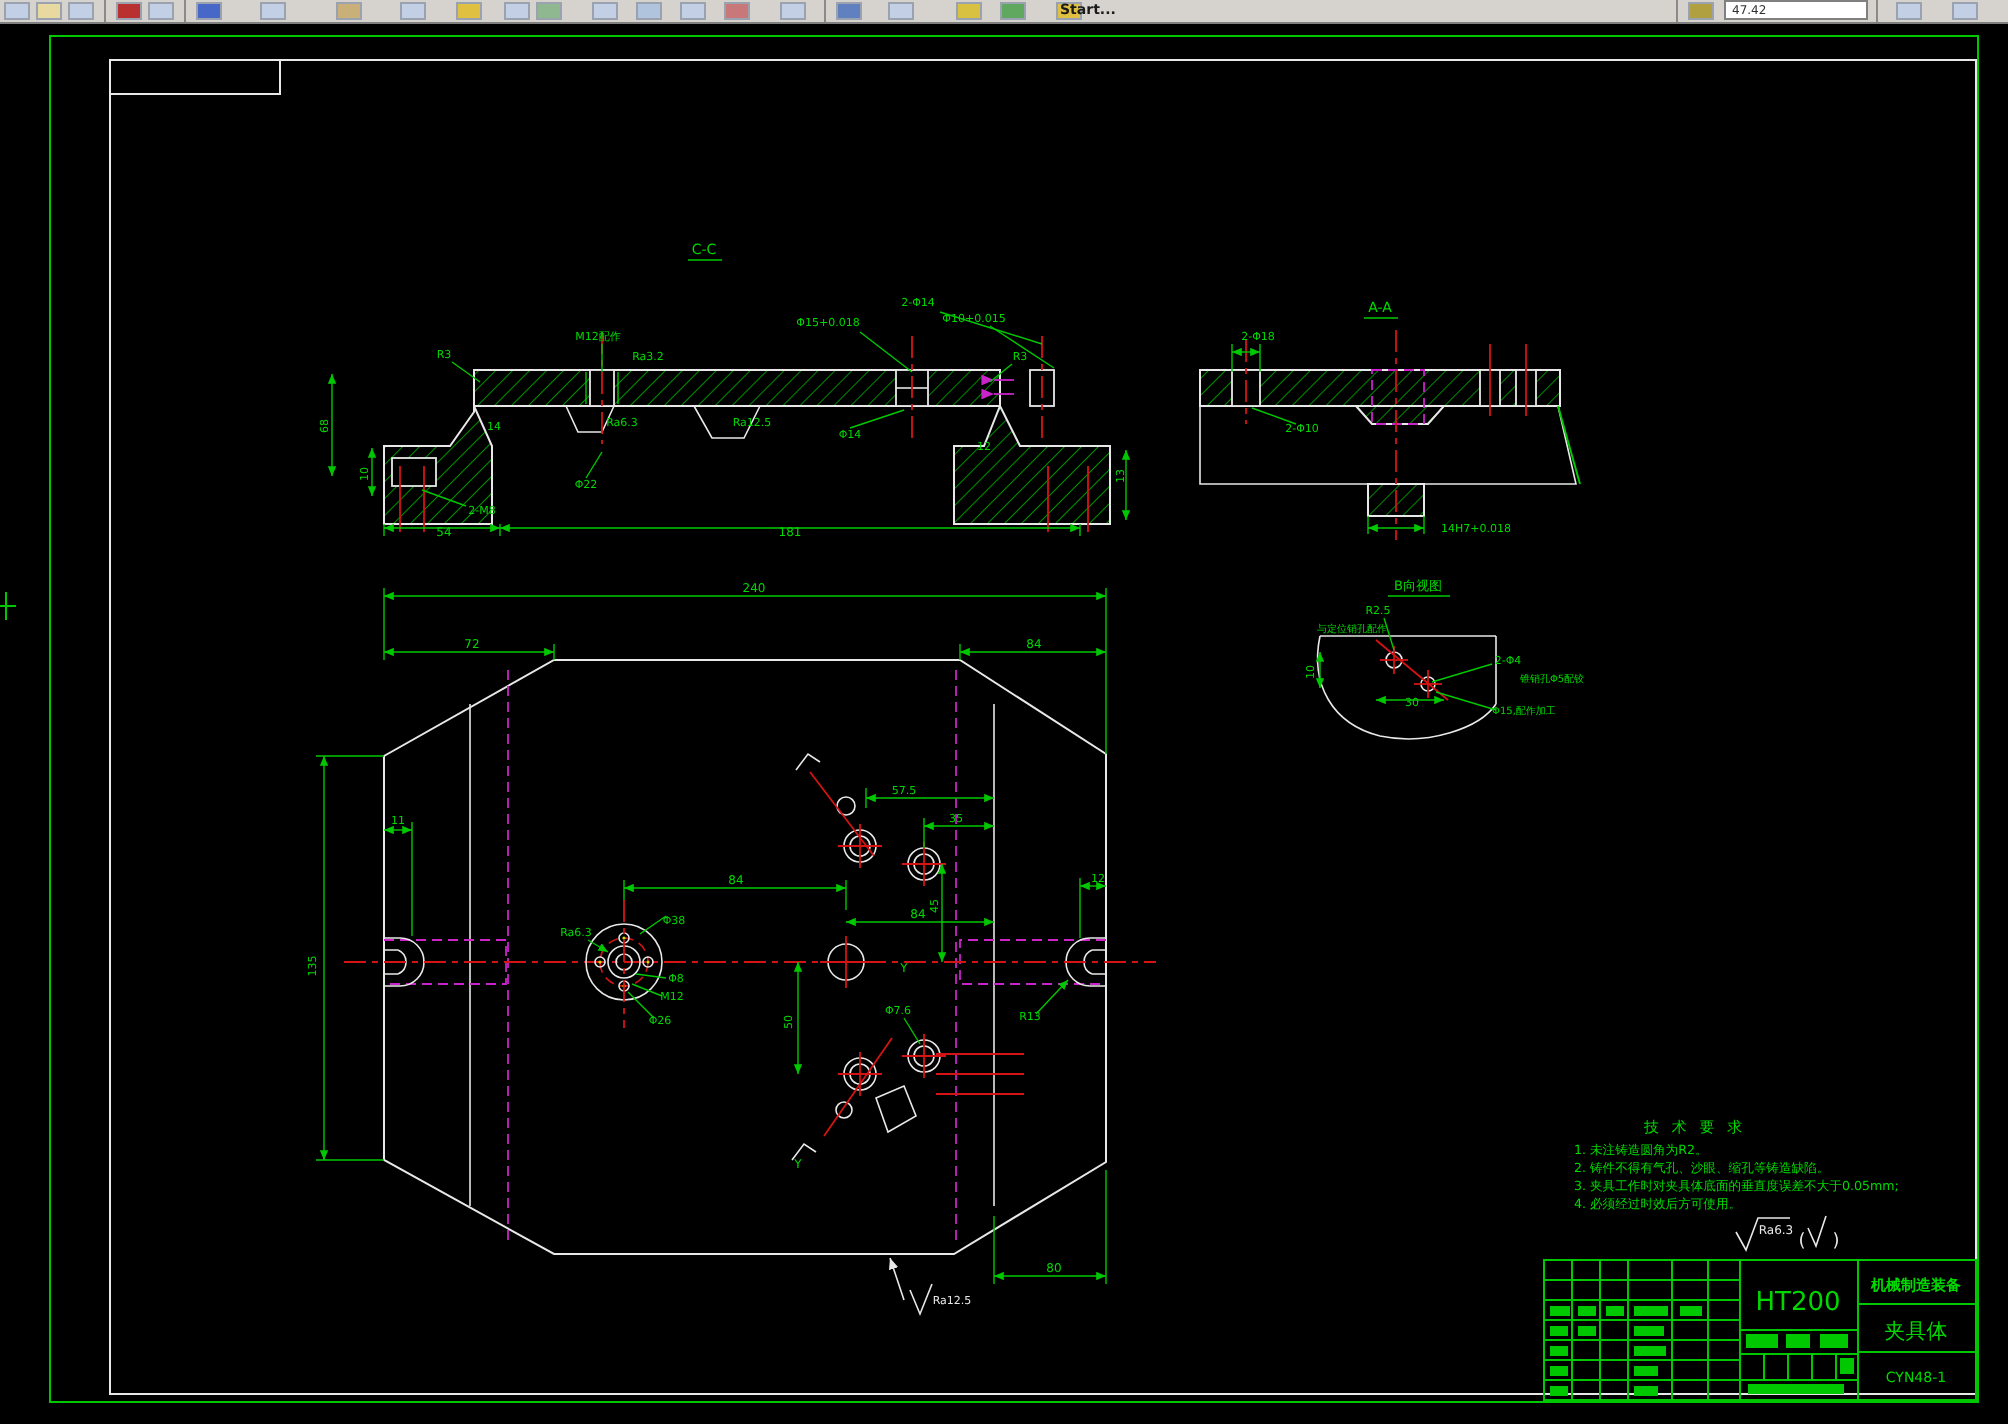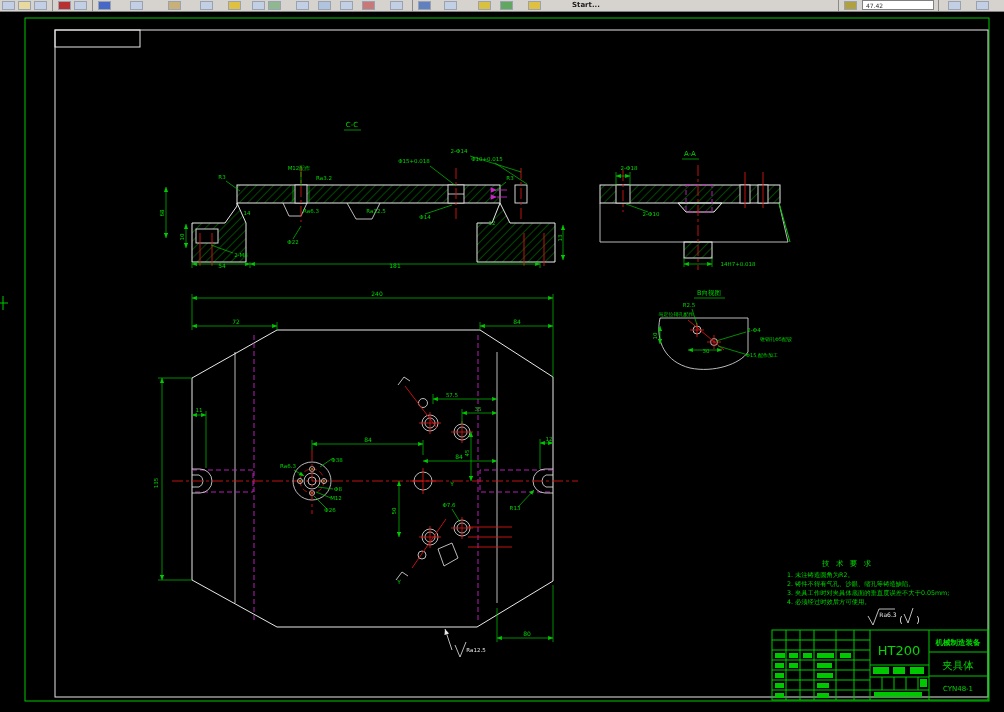--- a/index.html
+++ b/index.html
@@ -56,21 +56,21 @@
     <span class="tico" style="left:318px;background:#b0c4de"></span>
     <span class="tico" style="left:340px"></span>
     <span class="tico" style="left:362px;background:#c87878"></span>
     <span class="tico" style="left:390px"></span>
     <span class="tsep" style="left:412px"></span>
     <span class="tico" style="left:418px;background:#6080c0"></span>
     <span class="tico" style="left:444px"></span>
     <span class="tico" style="left:478px;background:#d8c040"></span>
     <span class="tico" style="left:500px;background:#60a860"></span>
     <span class="tico" style="left:528px;background:#e0c040"></span>
-    <span class="tlabel" style="left:572px">Start...</span>
+    <span class="tlabel" style="left:530px">Start...</span>
     <span class="tsep" style="left:838px"></span>
     <span class="tico" style="left:844px;background:#b0a040"></span>
     <span class="treadout" style="left:862px;width:72px">47.42</span>
     <span class="tsep" style="left:938px"></span>
     <span class="tico" style="left:948px"></span>
     <span class="tico" style="left:976px;background:#c2cfe4"></span>
   </div>
 
   <div>
   <svg id="cad" width="1004" height="712" viewBox="0 0 1004 712">

